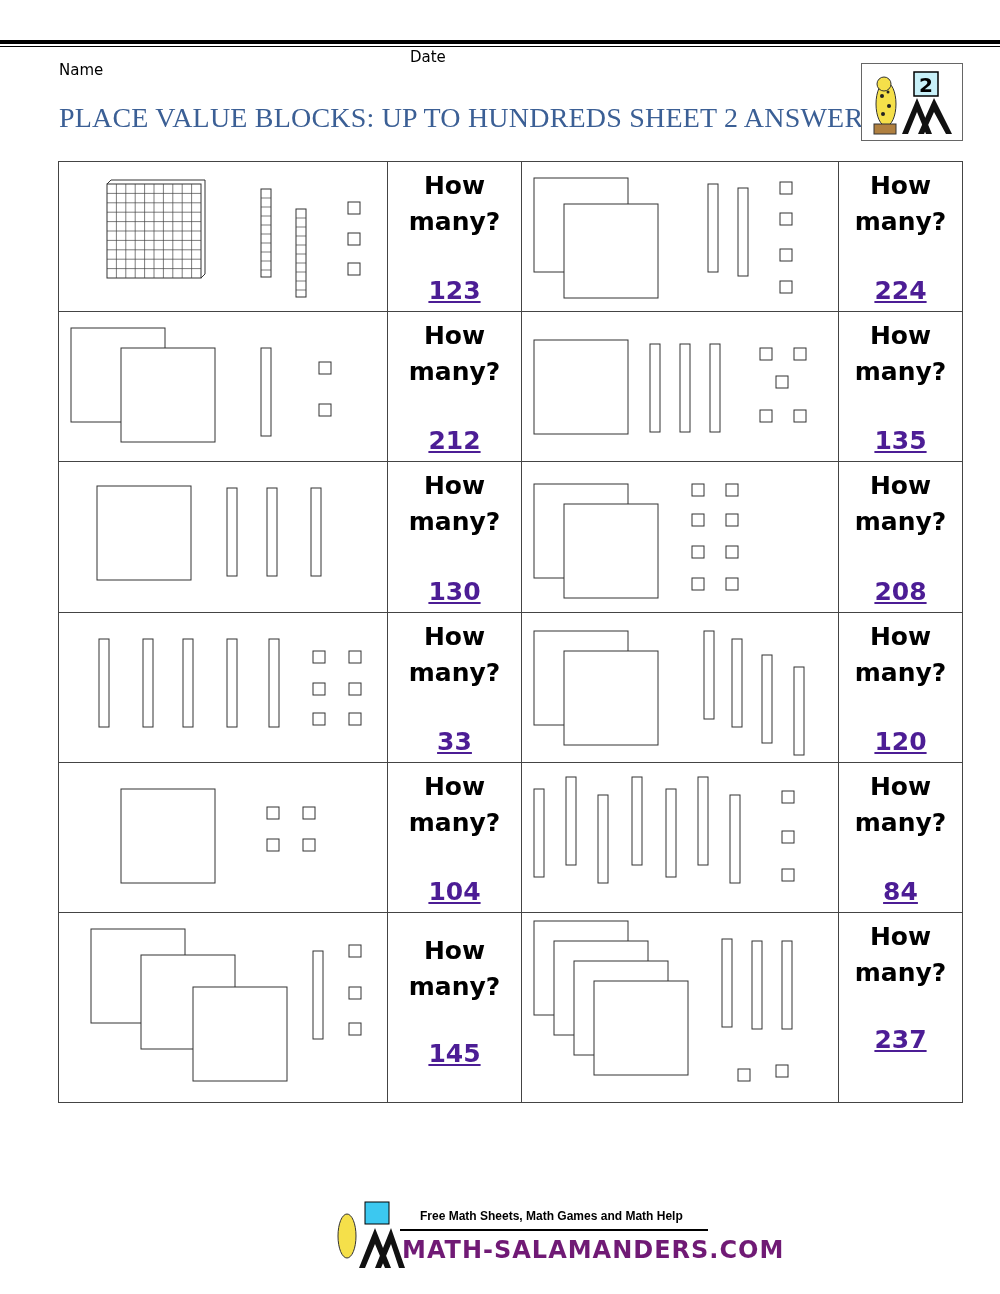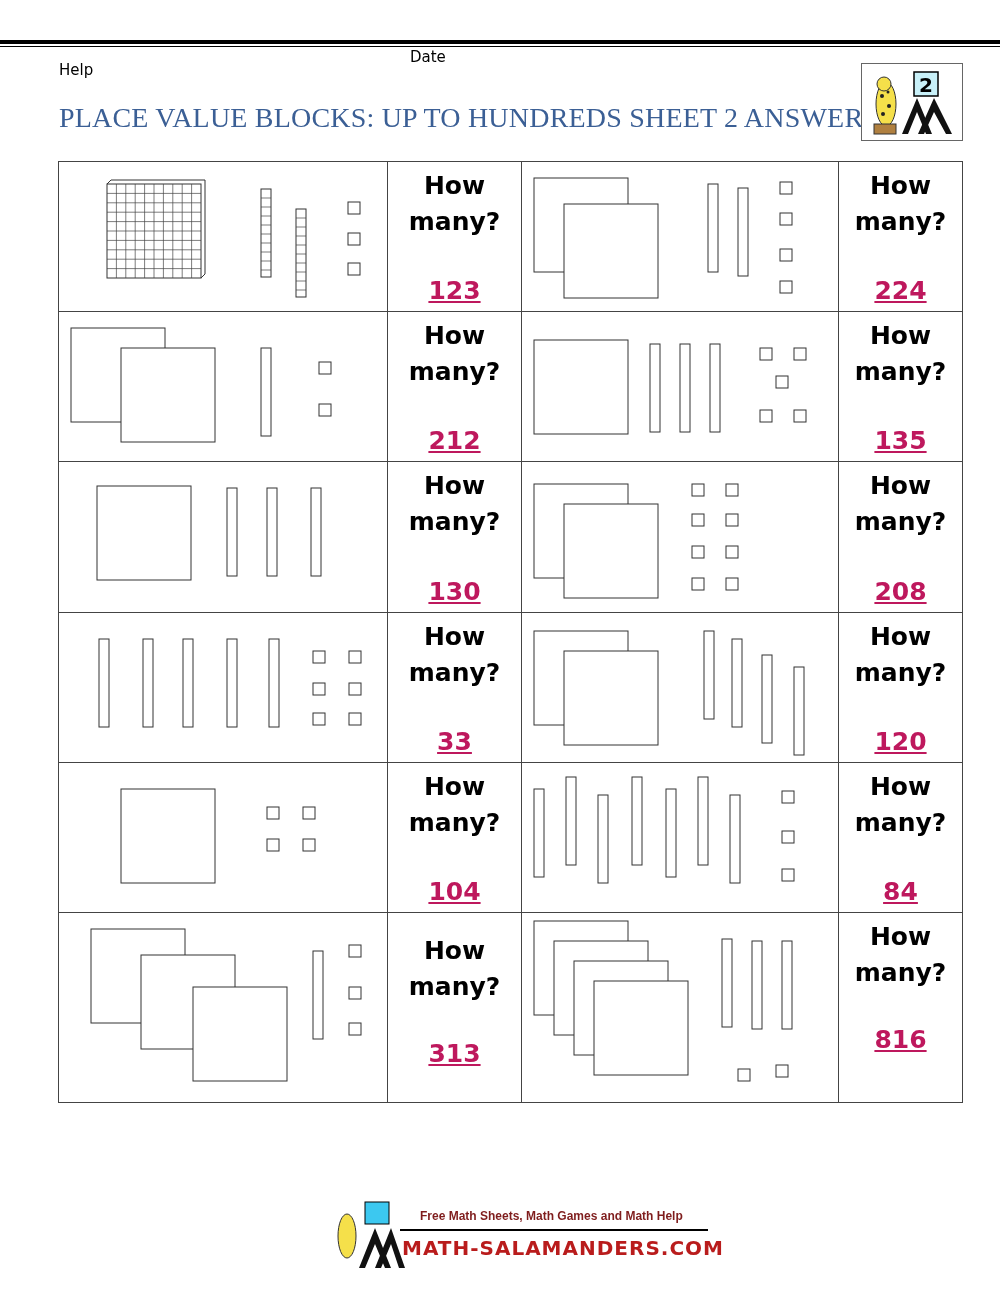--- a/index.html
+++ b/index.html
@@ -10,34 +10,34 @@
   .label-date { position:absolute; left:410px; top:48px; font-size:15px; font-family:"DejaVu Sans", sans-serif; }
   .title { position:absolute; left:59px; top:102px; font-family:"Liberation Serif", serif; font-size:28px; color:#3b5f95; letter-spacing:0.2px; }
   .logo { position:absolute; left:861px; top:63px; width:100px; height:76px; border:1px solid #666; background:#fff; }
   table.grid { position:absolute; left:58px; top:161px; border-collapse:collapse; }
   table.grid td { border:1px solid #444; padding:0; vertical-align:top; position:relative;font-weight:bold; }
   .pic { width:328px; }
   .pic2 { width:316px; }
   .ans { width:133px; text-align:center; }
   .ans2 { width:123px; text-align:center; }
   .q { font-size:25px; line-height:36px; margin-top:6px; font-family:"DejaVu Sans", sans-serif; }
-  .a { font-size:25px; color:#be185d; text-decoration:underline; font-family:"DejaVu Sans", sans-serif; position:absolute; left:0; right:0; bottom:6px; }
+  .a { font-size:25px; color:#4c1d95; text-decoration:underline; font-family:"DejaVu Sans", sans-serif; position:absolute; left:0; right:0; bottom:6px; }
   svg.blocks { display:block; }
   .footer { position:absolute; left:325px; top:1200px; width:390px; height:70px; }
-  .footer-tag { position:absolute; left:420px; top:1209px; font-size:12px; font-weight:bold; color:#7f1d1d; }
+  .footer-tag { position:absolute; left:420px; top:1209px; font-size:12px; font-weight:bold; color:#000000; }
   .footer-line { position:absolute; left:400px; top:1229px; width:308px; height:2px; background:#000; }
-  .footer-site { position:absolute; left:402px; top:1236px; font-size:20px; letter-spacing:1px; font-family:"DejaVu Sans", sans-serif; color:#b91c1c; font-weight:bold; }
+  .footer-site { position:absolute; left:402px; top:1236px; font-size:24px; letter-spacing:1px; font-family:"DejaVu Sans", sans-serif; color:#701a75; font-weight:bold; }
 </style>
 </head>
 <body>
 
 <div class="topline1"></div>
 <div class="topline2"></div>
 
-<div class="label-name">Help</div>
+<div class="label-name">Name</div>
 <div class="label-date">Date</div>
 <div class="title">PLACE VALUE BLOCKS: UP TO HUNDREDS SHEET 2 ANSWERS</div>
 
 <div class="logo">
   <svg width="100" height="76" viewBox="0 0 100 76">
     <rect x="52" y="8" width="24" height="24" fill="#c8f0f8" stroke="#000" stroke-width="1.5"></rect>
     <text x="64" y="28" font-size="20" font-weight="bold" text-anchor="middle" font-family="DejaVu Sans, sans-serif">2</text>
     <polygon points="40,70 55,34 70,70 64,70 55,48 46,70" fill="#111"></polygon>
     <polygon points="56,70 72,34 90,70 84,70 72,48 62,70" fill="#111"></polygon>
     <ellipse cx="24" cy="40" rx="10" ry="22" fill="#f5e04a" stroke="#333"></ellipse>
@@ -252,40 +252,40 @@
               <rect x="134" y="74" width="94" height="94"></rect>
         <rect x="254" y="38" width="10" height="88"></rect>
               <rect x="290" y="32" width="12" height="12"></rect>
               <rect x="290" y="74" width="12" height="12"></rect>
               <rect x="290" y="110" width="12" height="12"></rect>
             </g>
       </svg>
     </td>
     <td class="ans">
       <div class="q" style="margin-top:20px"><span>How</span><br><span>many?</span></div>
-      <div class="a" style="bottom:34px">313</div>
+      <div class="a" style="bottom:34px">145</div>
     </td>
     <td class="pic2">
       <svg class="blocks" width="316" height="188">
         <g stroke="#333" fill="#fff">
               <rect x="12" y="8" width="94" height="94"></rect>
               <rect x="32" y="28" width="94" height="94"></rect>
               <rect x="52" y="48" width="94" height="94"></rect>
               <rect x="72" y="68" width="94" height="94"></rect>
         <rect x="200" y="26" width="10" height="88"></rect>
               <rect x="230" y="28" width="10" height="88"></rect>
               <rect x="260" y="28" width="10" height="88"></rect>
         <rect x="216" y="156" width="12" height="12"></rect>
               <rect x="254" y="152" width="12" height="12"></rect>
             </g>
       </svg>
     </td>
     <td class="ans2">
       <div class="q" style="margin-top:6px"><span>How</span><br><span>many?</span></div>
-      <div class="a" style="bottom:48px">816</div>
+      <div class="a" style="bottom:48px">237</div>
     </td>
   </tr>
 </tbody>
   </table>
 
 <div class="footer">
   <svg width="80" height="70">
     <rect x="40" y="2" width="24" height="22" fill="#3cc8f0" stroke="#000"></rect>
     <ellipse cx="22" cy="36" rx="9" ry="22" fill="#f5e04a" stroke="#333"></ellipse>
     <polygon points="34,68 50,28 66,68 60,68 50,44 40,68" fill="#111"></polygon>

